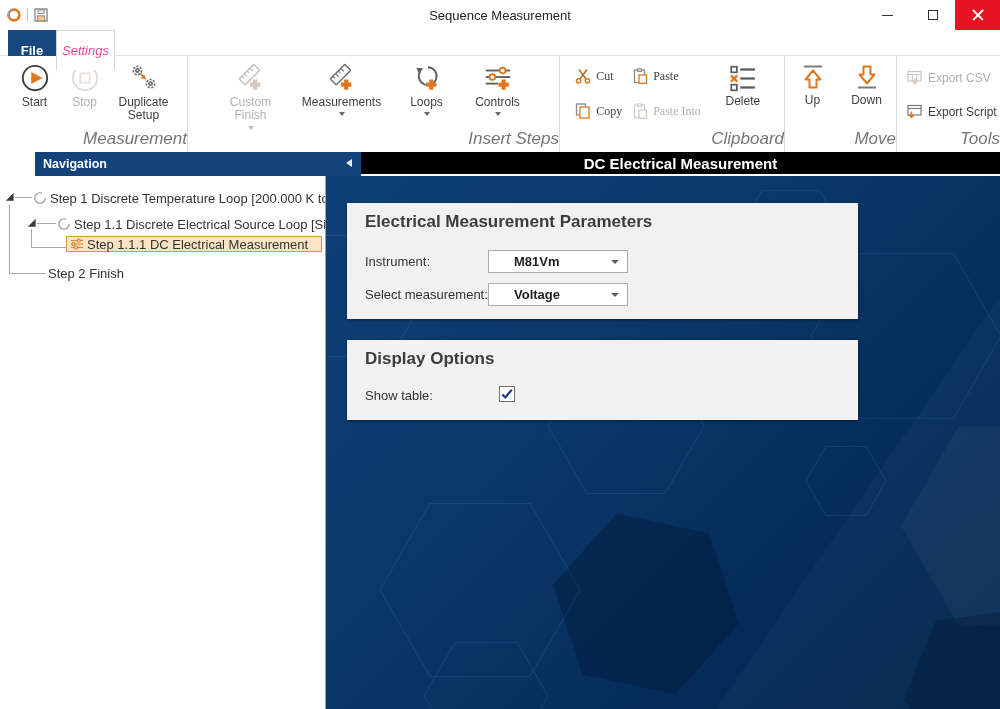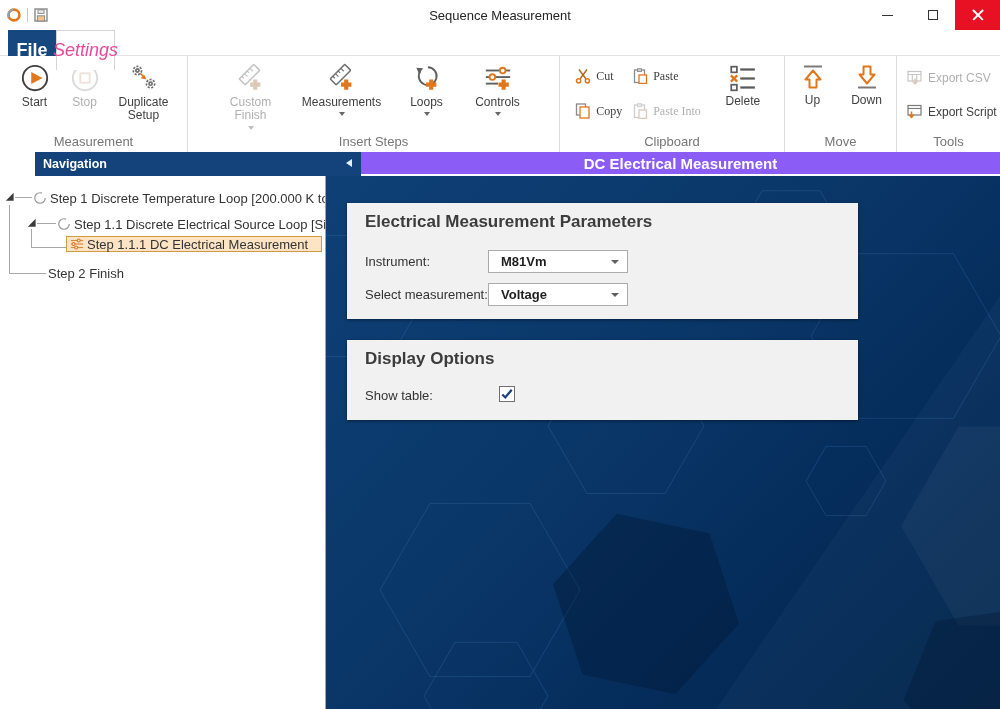--- a/index.html
+++ b/index.html
@@ -18,51 +18,51 @@
   .glyph-min { width:11px; height:1px; background:#333; }
   .glyph-max { width:10px; height:10px; border:1px solid #333; }
   .wcbtn.close { background:#e81123; }
   .glyph-x { position:relative; width:12px; height:12px; }
   .glyph-x::before,.glyph-x::after { content:""; position:absolute; left:-1px; top:5px;
       width:14px; height:1.6px; background:#fff; }
   .glyph-x::before { transform:rotate(45deg);} .glyph-x::after { transform:rotate(-45deg);}
 
   
   .tabrow { height:26px; background:#fff; display:flex; padding-left:8px; border-bottom:1px solid #e3e3e3; }
-  .tab { height:40px; display:flex; align-items:center; justify-content:center; font-size:18px; }
+  .tab { height:40px; display:flex; align-items:center; justify-content:center; font-size:13px; }
   .tab.file { width:48px; background:#17477f; color:#fff; font-weight:bold; }
   .tab.settings { width:59px; background:#fff; color:#ec4899; border:1px solid #d4d4d4;
                   border-bottom:none; margin-bottom:-1px; z-index:2;font-style:italic; }
 
   
   .ribbon { height:96px; position:relative; background:#fff; }
   .rgroup { position:absolute; top:0; bottom:0; border-right:1px solid #dcdcdc; }
   .rgroup:last-child { border-right:none; }
-  .rgroup-label { position:absolute; bottom:3px; left:0; right:0; text-align:center;
-                  font-size:13px; color:#767676; }
+  .rgroup-label { position:absolute; bottom:3px; left:0; right:0; text-align:right;
+                  font-size:17px; color:#767676;font-style:italic; }
   .btnrow { display:flex; justify-content:center; align-items:flex-start; padding-top:7px; gap:6px; }
   .btn-lg { display:flex; flex-direction:column; align-items:center; font-size:12px;
             color:#3f3f3f; line-height:1.12; text-align:center; cursor:default; }
   .btn-lg .lbl { margin-top:3px; }
   .btn-sm { display:flex; align-items:center; gap:5px; font-size:12px; color:#3f3f3f; height:22px; }
   .disabled { opacity:.42; filter:grayscale(55%); }
   .caret-dn { width:0; height:0; border-left:3.5px solid transparent; border-right:3.5px solid transparent;
               border-top:4px solid #666; margin-top:3px; }
   .clip-cols { display:flex; padding-top:9px; justify-content:center; gap:10px; }
   .clip-col { display:flex; flex-direction:column; gap:13px;font-family:Liberation Serif, serif; }
   .stack-col { display:flex; flex-direction:column; gap:12px; padding-top:11px; align-items:flex-start; padding-left:10px; }
 
   
   .headers { height:24px; display:flex;margin-left:35px; }
   .nav-header { width:326px; background:#14437c; color:#fff; font-size:12.5px; font-weight:bold;
                 display:flex; align-items:center; padding:0 8px; position:relative; }
   .nav-collapse { position:absolute; right:9px; top:7px; width:0; height:0;
                   border-top:4.5px solid transparent; border-bottom:4.5px solid transparent;
                   border-right:6px solid #e8eef6; }
-  .main-header { flex:1; background:#8b5cf6; color:#fff; font-size:15px; font-weight:bold;
+  .main-header { flex:1; background:#000000; color:#fff; font-size:15px; font-weight:bold;
                  display:flex; align-items:center; justify-content:center;
                  border-bottom:2px solid #fff; }
 
   
   .content { height:533px; display:flex; }
   .nav-panel { width:326px; background:#fff; border-right:1px solid #9aa5b5; position:relative;
                overflow:hidden; font-size:13px; color:#333; }
   .tline { position:absolute; background:#a8a8a8; }
   .expander { position:absolute; width:11px; height:11px; }
   .titem { position:absolute; white-space:nowrap; display:flex; align-items:center; gap:3px; height:20px; }
@@ -70,21 +70,21 @@
 
   .main-panel { flex:1; position:relative; overflow:hidden;
      background:linear-gradient(135deg,#0e4076 0%, #0a3769 42%, #04295580 70%, #022349 100%), #063060; }
   .hexbg { position:absolute; left:0; top:0; }
   .hex-o { fill:none; stroke:rgba(80,140,205,0.22); }
   .panel { position:absolute; left:21px; width:511px; background:#f1f1f1;
            box-shadow:0 1px 3px rgba(0,0,0,.45); }
   .panel-title { position:absolute; left:18px; top:9px; font-size:17px; font-weight:bold; color:#3c3c3c; }
   .fld-label { position:absolute; left:18px; font-size:13px; color:#333; }
   .dropdown { position:absolute; left:141px; width:140px; height:23px; background:#fff;
-              border:1px solid #ababab; display:flex; align-items:center; padding:0 12px;
+              border:1px solid #ababab; display:flex; align-items:center; padding:0 25px;
               font-size:13px; font-weight:bold; color:#1e1e1e; }
   .dd-caret { position:absolute; right:8px; top:9px; width:0; height:0;
               border-left:4px solid transparent; border-right:4px solid transparent;
               border-top:4.5px solid #606060; }
   .checkbox { position:absolute; left:152px; width:16px; height:16px; background:#fff;
               border:1px solid #707070; display:flex; align-items:center; justify-content:center; }
 
   svg { display:block; }
 </style>
 </head>

